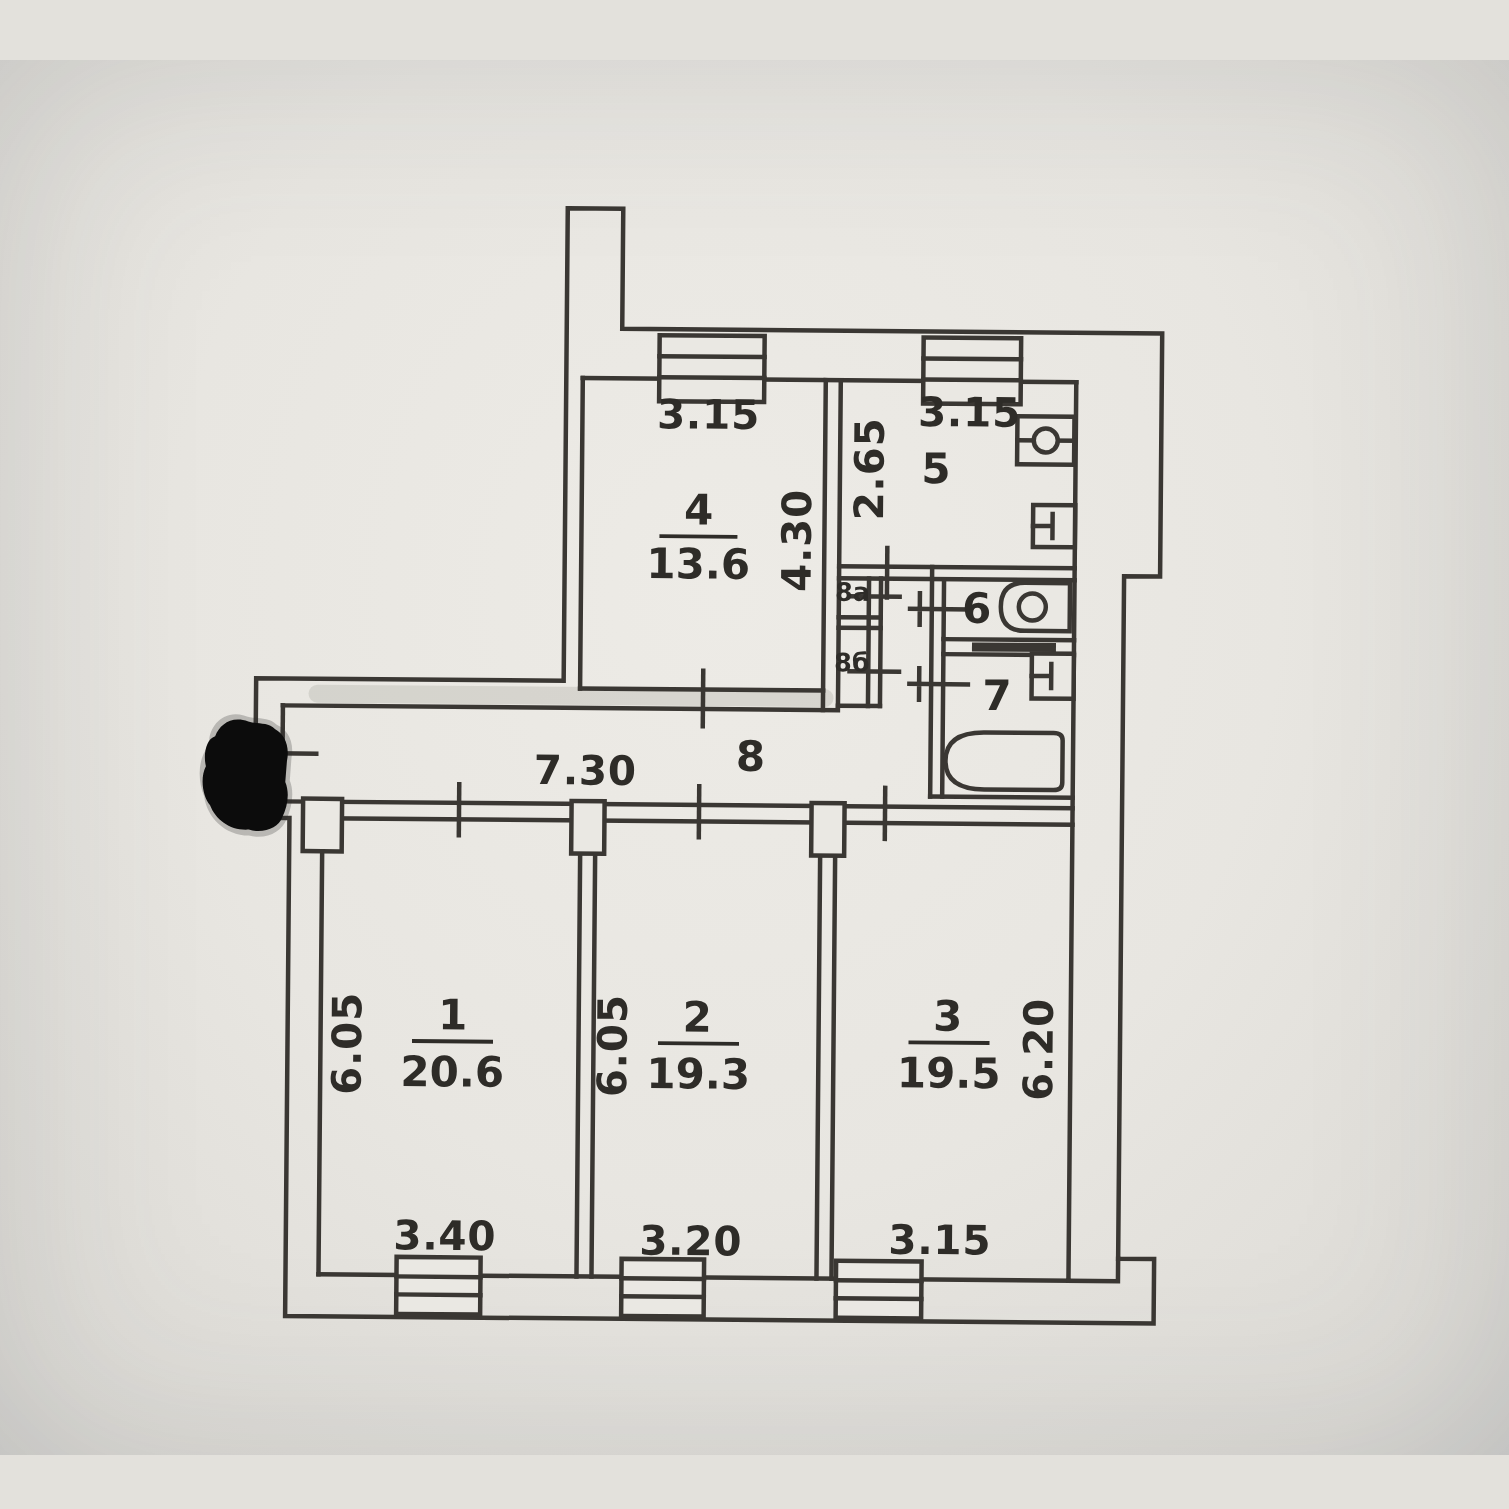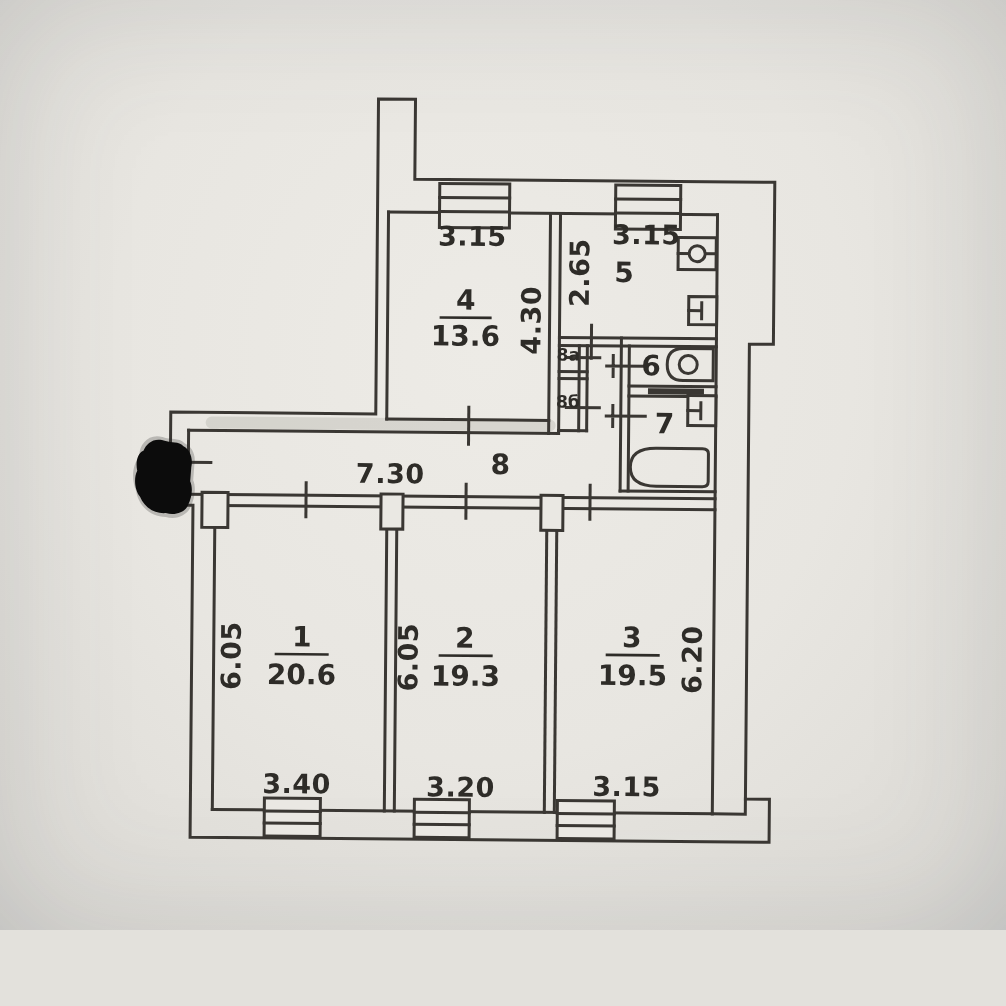--- a/index.html
+++ b/index.html
@@ -6,20 +6,21 @@
   body{
     width:1006px;height:1006px;overflow:hidden;
     font-family:"DejaVu Sans", sans-serif;
     background:#e3e1dc;
   }
   .photo{
     position:relative;width:1006px;height:930px;
     background:
       radial-gradient(ellipse at 48% 38%, #edebe6 0%, #e8e6e1 50%, #dedcd7 88%, #d6d5d2 100%);
     box-shadow: inset 0 0 140px rgba(70,72,82,0.16);
+    margin-top: 40px;
   }
   .plan-wrap{
     position:absolute;left:0;top:0;width:1006px;height:1006px;
     transform:rotate(0.5deg);
   }
   svg{display:block;}
   .ink{stroke:#3a3733;stroke-width:3;fill:none;stroke-linecap:square;stroke-linejoin:miter;}
   .fillpaper{fill:#eae8e3;stroke:#3a3733;stroke-width:3;}
   text{fill:#2e2c28;font-weight:bold;}
   .dim{font-size:27px;letter-spacing:0.5px;}

